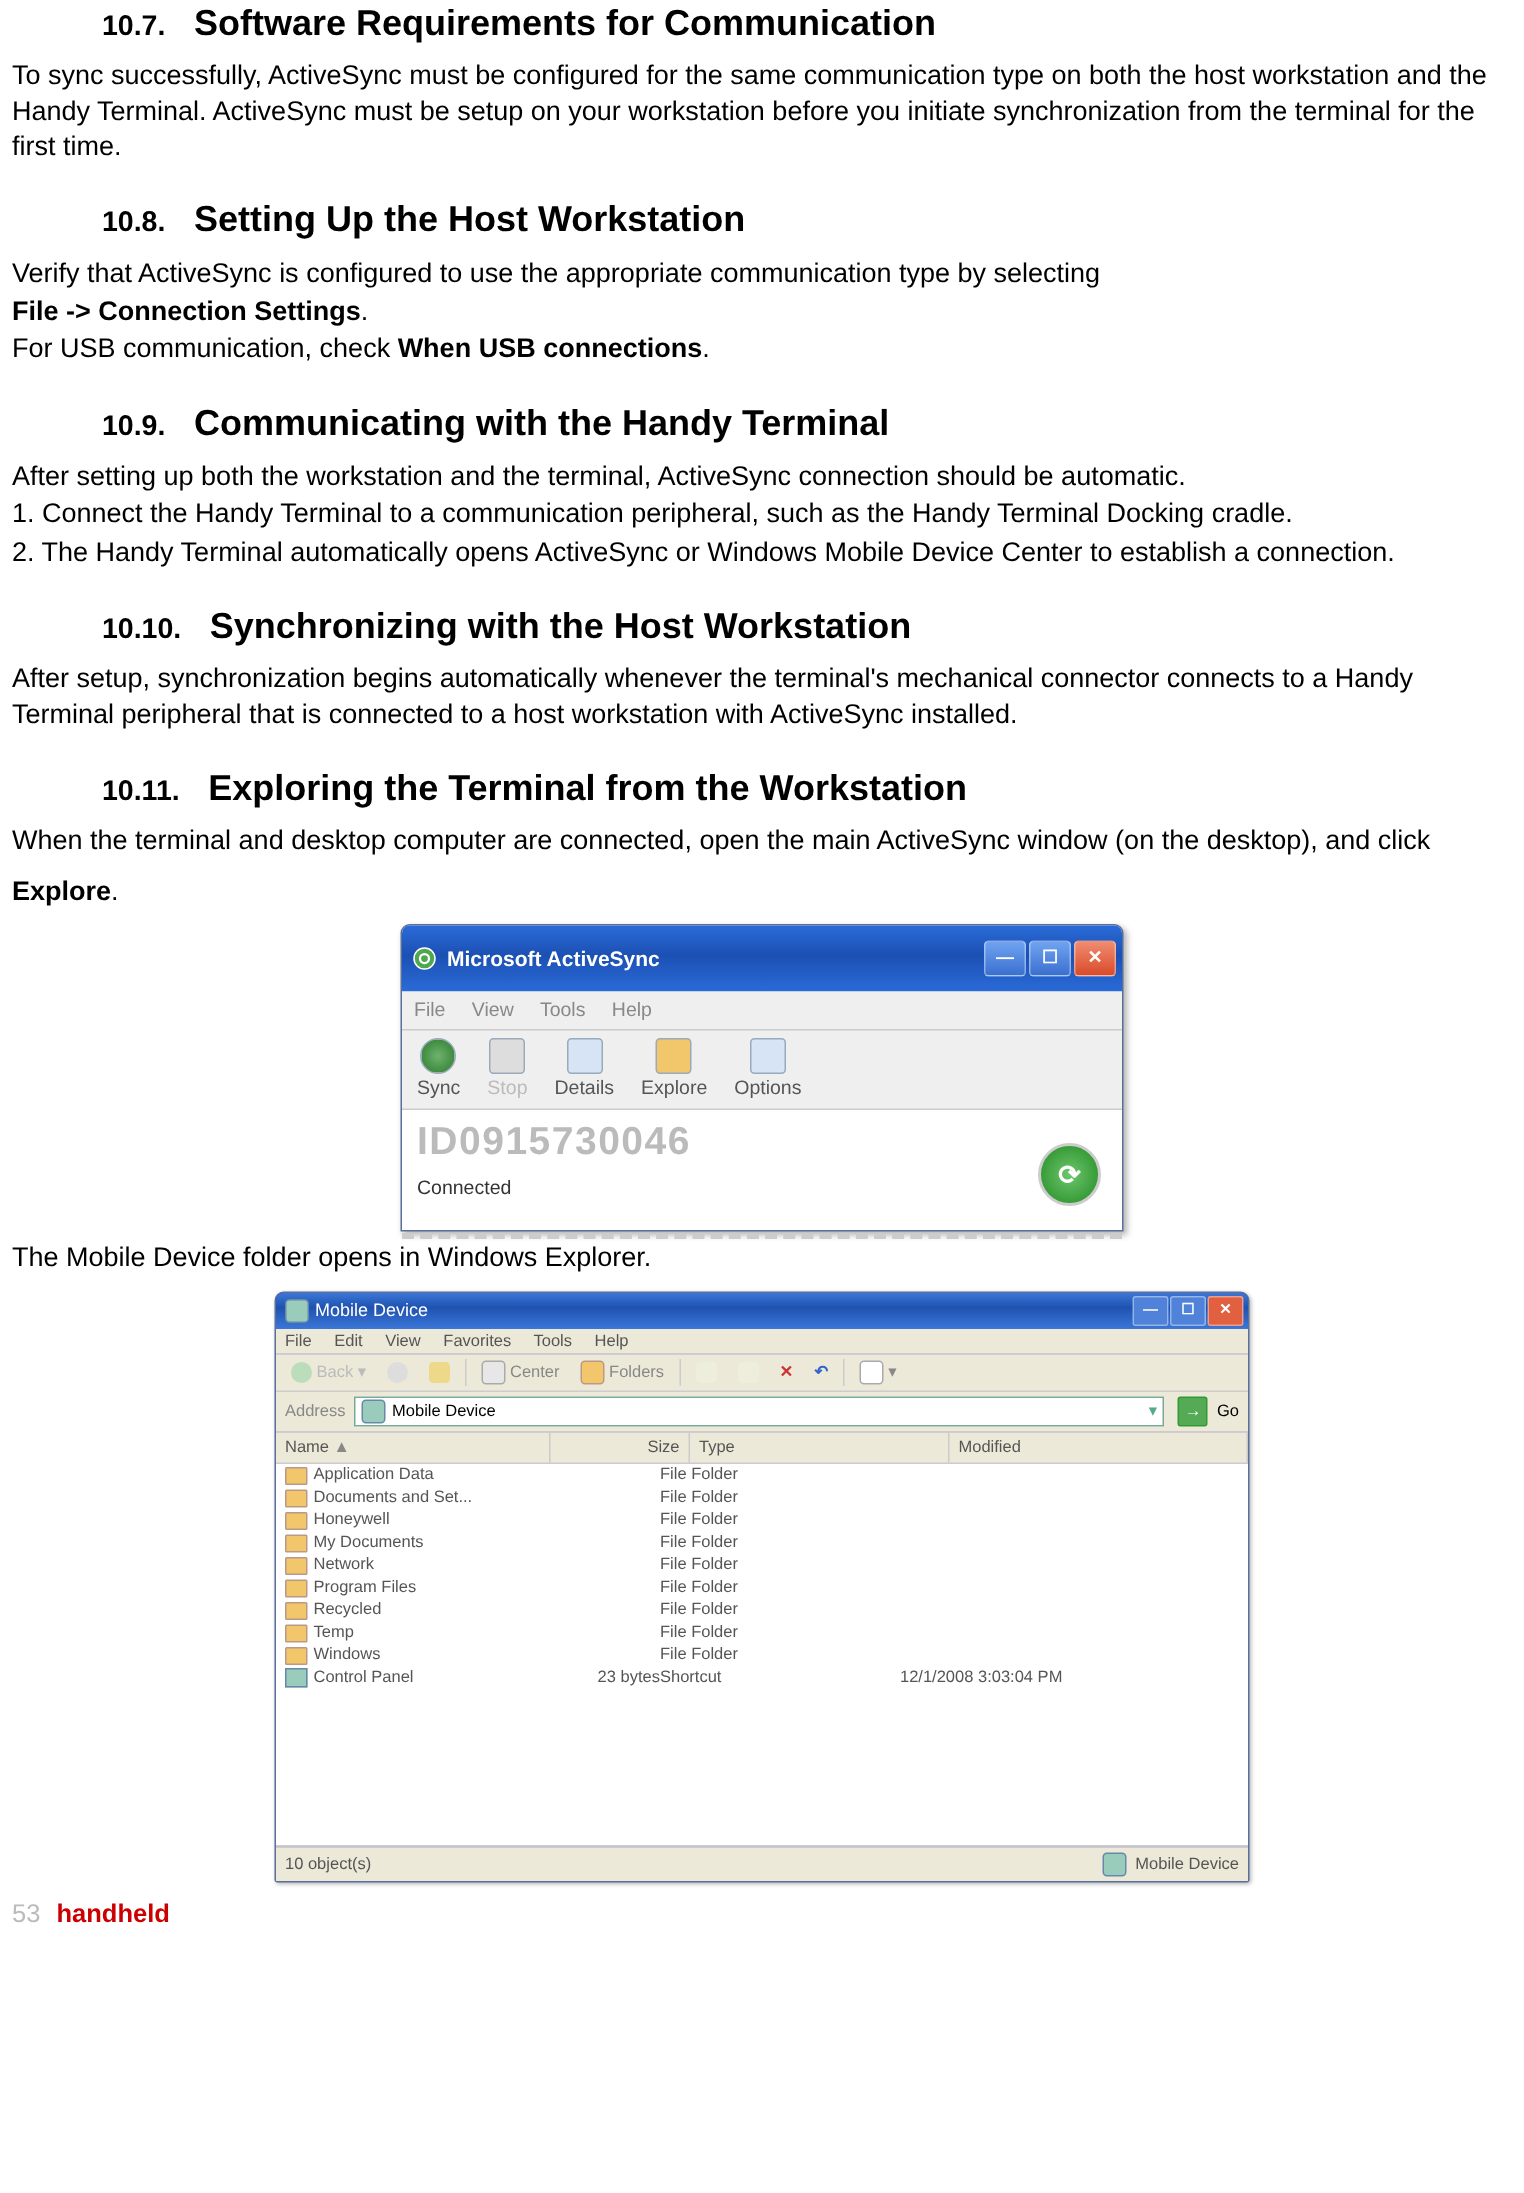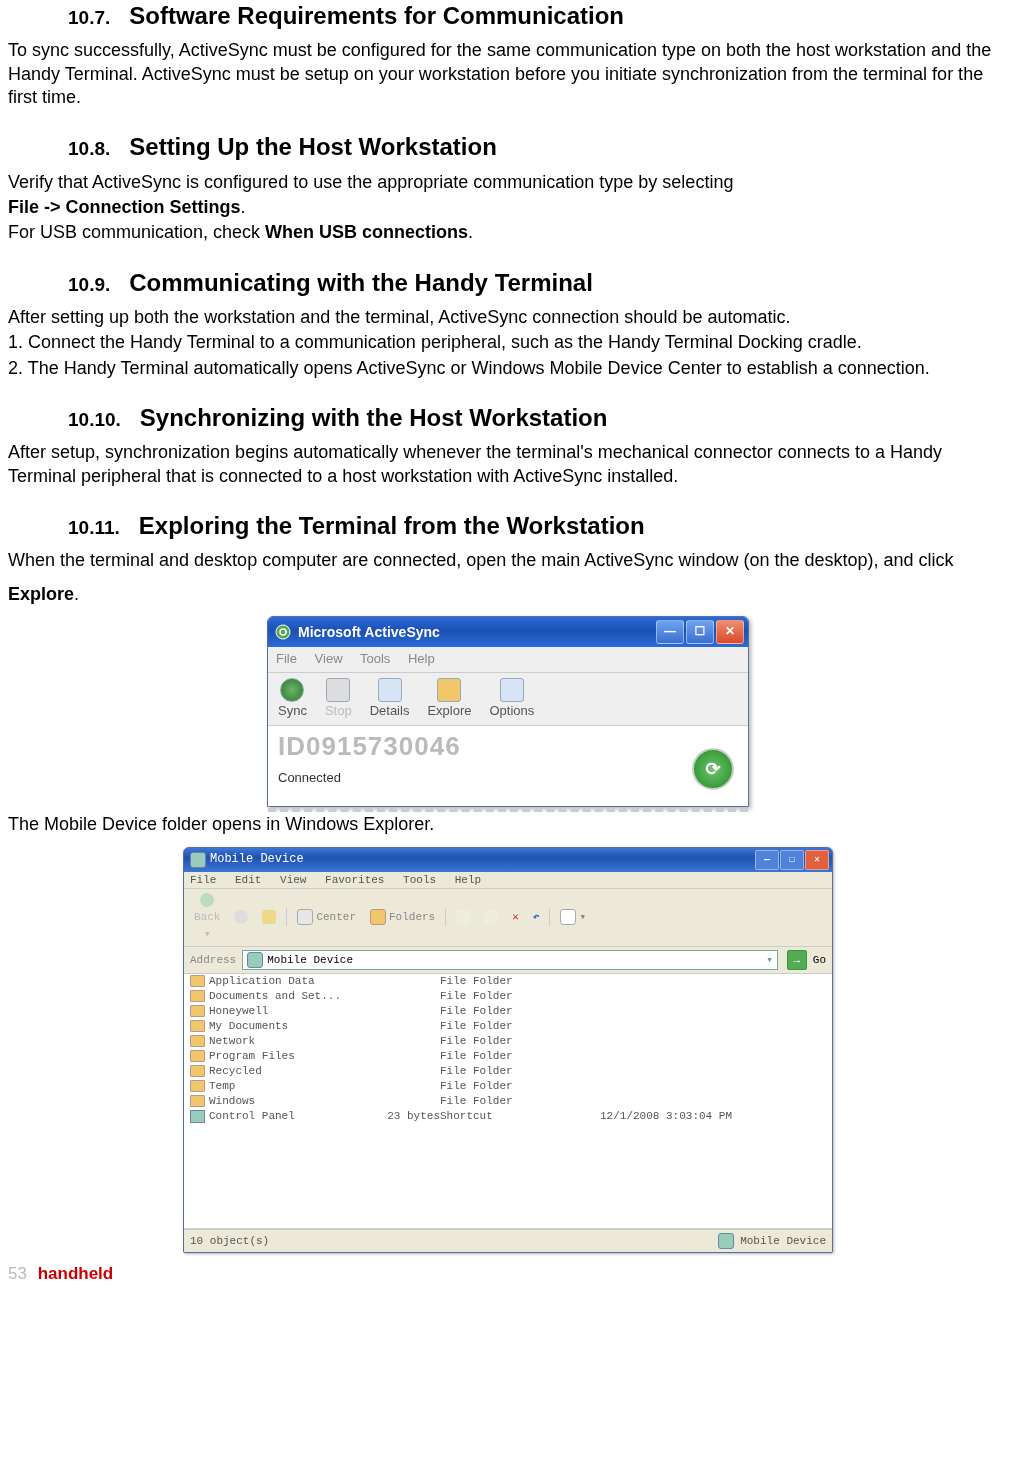--- a/index.html
+++ b/index.html
@@ -49,21 +49,21 @@
     border-radius: 6px 6px 0 0;
     box-shadow: 2px 2px 4px rgba(0,0,0,0.3);
     background: #fff;
     font-family: Tahoma, Verdana, sans-serif;
     
     margin-bottom: 6px;
     position: relative;
   }
   .as-titlebar {
     background: linear-gradient(to bottom, #2a6bd8, #1c50b3 45%, #2a6bd8);
-    height: 30px;
+    height: 44px;
     border-radius: 5px 5px 0 0;
     display: flex;
     align-items: center;
     padding: 0 4px 0 6px;
     color: #fff;
     font-weight: bold;
     font-size: 14px;
   }
   .as-titlebar .icon {
     width: 18px; height: 18px; margin-right: 6px;
@@ -110,21 +110,21 @@
     display:flex; align-items:center; justify-content:center;
     color:#fff; font-weight:bold; font-size:18px;
   }
 
   
   .ex-window {
     width: 648px;
     border: 1px solid #5a6f9b;
     border-radius: 6px 6px 2px 2px;
     box-shadow: 1px 1px 3px rgba(0,0,0,0.3);
-    font-family: Liberation Mono, monospace;
+    font-family: Liberation Sans, sans-serif;
     font-size: 11px;
     background:#6d28d9;
   }
   .ex-titlebar {
     background: linear-gradient(to bottom, #3b77d8, #1f52b0 40%, #3b77d8);
     height: 24px;
     border-radius: 5px 5px 0 0;
     display:flex; align-items:center; padding:0 3px 0 6px;
     color:#fff; font-size:12px;
   }
@@ -133,21 +133,21 @@
     display:inline-flex; align-items:center; justify-content:center;
     border:1px solid rgba(255,255,255,0.4); font-size:10px; font-weight:bold; color:#fff; }
   .ex-winbtn.min { background:#4f82d8; }
   .ex-winbtn.max { background:#4f82d8; }
   .ex-winbtn.close { background:#e06040; }
   .ex-menubar { background:#ece9d8; padding:1px 6px; border-bottom:1px solid #ccc; color:#555; }
   .ex-menubar span { margin-right:12px; }
   .ex-toolbar { background:#ece9d8; padding:3px 6px; border-bottom:1px solid #ccc;
     display:flex; align-items:center; gap:6px; color:#888; }
   .ex-tool { display:inline-flex; align-items:center; gap:3px; padding:1px 4px; }
-  .ex-tool.disabled { color:#bbb;flex-direction:column; }
+  .ex-tool.disabled { color:#bbb; }
   .tiny-icon { width:14px; height:14px; border-radius:3px; display:inline-block; }
   .ex-addr { background:#ece9d8; padding:3px 6px; border-bottom:1px solid #ccc;
     display:flex; align-items:center; gap:6px; }
   .ex-addr-label { color:#888; }
   .ex-addr-box { flex:1; background:#fff; border:1px solid #7a9; height:18px;
     display:flex; align-items:center; padding:0 4px; gap:4px; }
   .ex-go { background:#5a5; color:#fff; width:18px; height:18px;
     display:inline-flex; align-items:center; justify-content:center;
     border:1px solid #393; border-radius:2px; font-weight:bold; font-size:11px; margin-left:3px;}
   .ex-headers { display:flex; background:#ece9d8; border-bottom:1px solid #ccc; }
@@ -325,20 +325,29 @@
     <span class="ex-addr-label">Address</span>
     <span class="ex-addr-box">
       <span class="tiny-icon" style="background:#9cb;border:1px solid #68a;"></span>
       <span>Mobile Device</span>
       <span class="spacer" style="flex:1"></span>
       <span style="color:#5a8;">▾</span>
     </span>
     <span class="ex-go">→</span>
     <span>Go</span>
   </div>
+  <div class="ex-headers">
+    <div class="col-name">
+        <span>Name</span> 
+        <span style="color:#888;">▲</span>
+      </div>
+    <div class="col-size">Size</div>
+    <div class="col-type">Type</div>
+    <div class="col-mod">Modified</div>
+  </div>
   <div class="ex-body">
     <div class="ex-row">
         <span class="col-name">
           <span class="folder-icon"></span>
           <span>Application Data</span>
         </span>
         <span class="col-size"></span>
         <span class="col-type">File Folder</span>
         <span class="col-mod"></span>
       </div>

